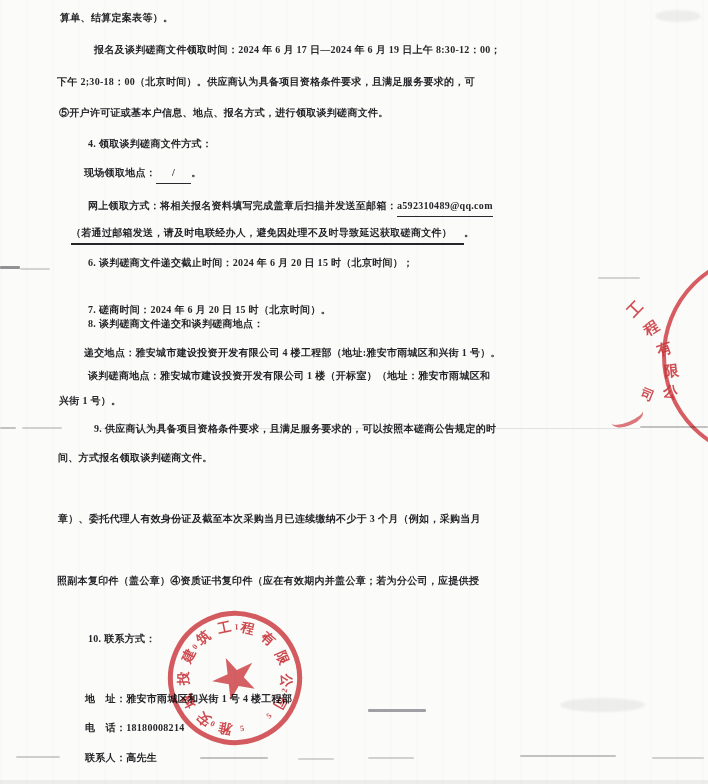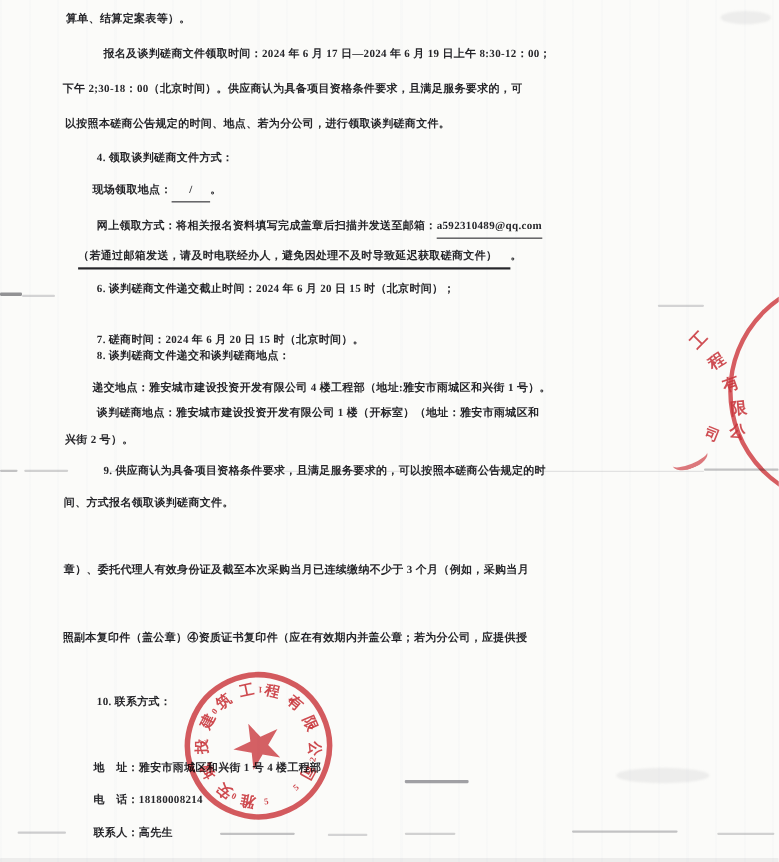--- a/index.html
+++ b/index.html
@@ -32,41 +32,41 @@
         border-bottom:4px solid rgba(211,66,72,0.7);border-radius:50%;transform:rotate(-22deg);}
 </style>
 </head>
 <body>
 
 <div class="page">
 
   <div class="ln" style="left:60px;top:8px">算单、结算定案表等）。</div>
   <div class="ln" style="left:94px;top:40px">报名及谈判磋商文件领取时间：2024 年 6 月 17 日—2024 年 6 月 19 日上午 8:30-12：00；</div>
   <div class="ln" style="left:57px;top:72px">下午 2;30-18：00（北京时间）。供应商认为具备项目资格条件要求，且满足服务要求的，可</div>
-  <div class="ln" style="left:59px;top:103px">以按照本磋商公告规定的时间、地点、若为分公司，进行领取谈判磋商文件。</div>
+  <div class="ln" style="left:59px;top:103px">⑤开户许可证或基本户信息、地点、报名方式，进行领取谈判磋商文件。</div>
   <div class="ln" style="left:88px;top:134px">4. 领取谈判磋商文件方式：</div>
 
   <div class="ln" style="left:84px;top:163px">
     <span>现场领取地点：</span><span class="u slash">/</span><span>。</span>
   </div>
 
   <div class="ln" style="left:88px;top:196px">
     <span>网上领取方式：将相关报名资料填写完成盖章后扫描并发送至邮箱：</span><span class="u">a592310489@qq.com</span>
   </div>
 
   <div class="ln" style="left:55px;top:223px">
     <span class="u u-wide">（若通过邮箱发送，请及时电联经办人，避免因处理不及时导致延迟获取磋商文件）</span><span>。</span>
   </div>
 
   <div class="ln" style="left:88px;top:253px">6. 谈判磋商文件递交截止时间：2024 年 6 月 20 日 15 时（北京时间）；</div>
   <div class="ln" style="left:88px;top:300px">7. 磋商时间：2024 年 6 月 20 日 15 时（北京时间）。</div>
   <div class="ln" style="left:88px;top:314px">8. 谈判磋商文件递交和谈判磋商地点：</div>
   <div class="ln" style="left:84px;top:343px">递交地点：雅安城市建设投资开发有限公司 4 楼工程部（地址:雅安市雨城区和兴街 1 号）。</div>
   <div class="ln" style="left:88px;top:366px">谈判磋商地点：雅安城市建设投资开发有限公司 1 楼（开标室）（地址：雅安市雨城区和</div>
-  <div class="ln" style="left:59px;top:391px">兴街 2 号）。</div>
+  <div class="ln" style="left:59px;top:391px">兴街 1 号）。</div>
   <div class="ln" style="left:94px;top:419px">9. 供应商认为具备项目资格条件要求，且满足服务要求的，可以按照本磋商公告规定的时</div>
   <div class="ln" style="left:58px;top:448px">间、方式报名领取谈判磋商文件。</div>
   <div class="ln" style="left:58px;top:509px">章）、委托代理人有效身份证及截至本次采购当月已连续缴纳不少于 3 个月（例如，采购当月</div>
   <div class="ln" style="left:57px;top:571px">照副本复印件（盖公章）④资质证书复印件（应在有效期内并盖公章；若为分公司，应提供授</div>
   <div class="ln" style="left:88px;top:629px">10. 联系方式：</div>
   <div class="ln" style="left:85px;top:689px">地　址：雅安市雨城区和兴街 1 号 4 楼工程部</div>
   <div class="ln" style="left:85px;top:718px">电　话：18180008214</div>
   <div class="ln" style="left:85px;top:748px">联系人：高先生</div>
 
   <div class="fold" style="left:0;top:266px;width:20px;height:3px;background:rgba(60,60,65,.55)"></div>

